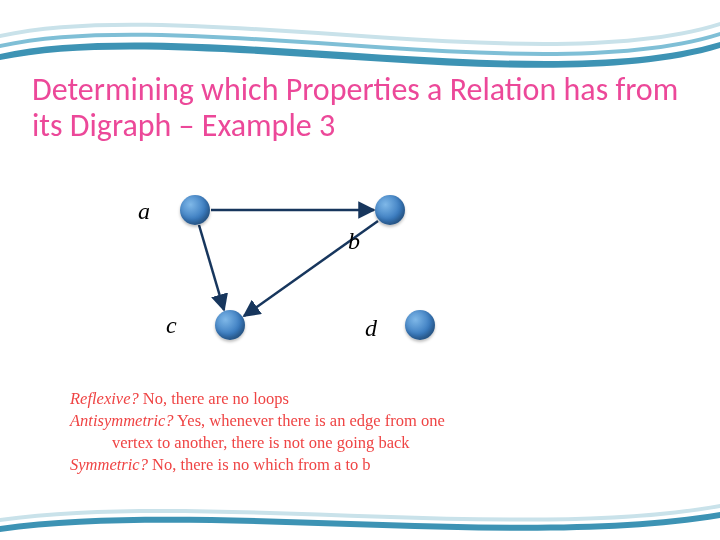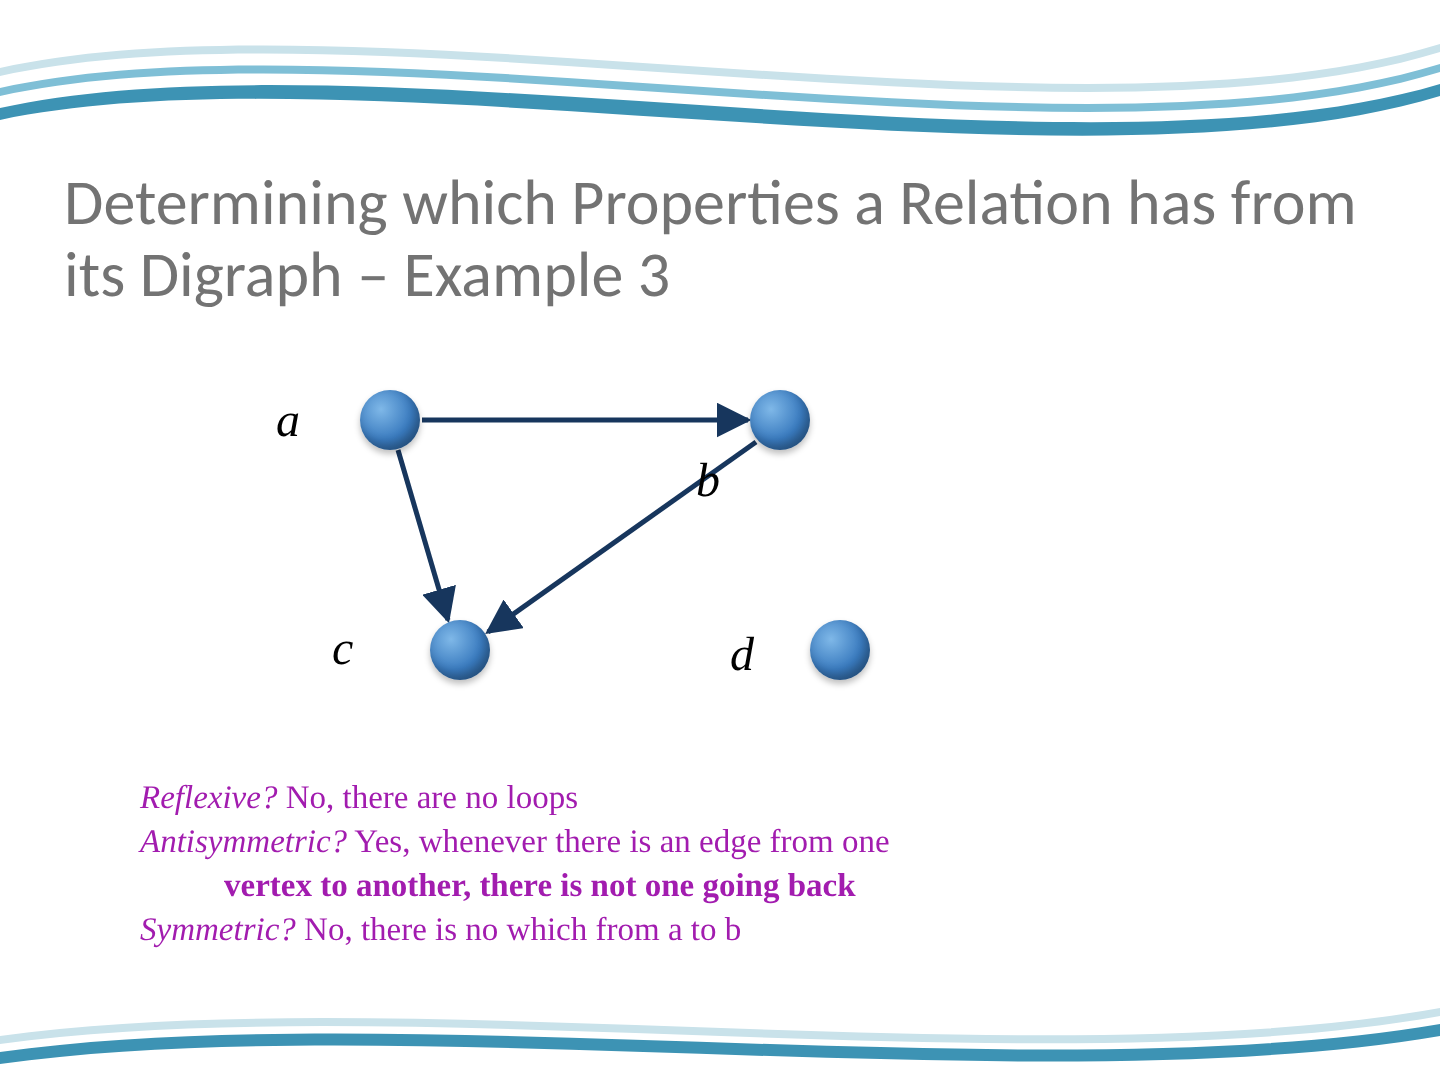--- a/index.html
+++ b/index.html
@@ -20,27 +20,27 @@
   }
   .curve-bottom {
     position: absolute;
     bottom: 0; left: 0;
     width: 720px;
     height: 60px;
     pointer-events: none;
   }
   .title {
     position: absolute;
-    top: 84px;
+    top: 72px;
     left: 32px;
     right: 32px;
     font-family: Calibri, 'Segoe UI', Arial, sans-serif;
     font-size: 32px;
     line-height: 1.12;
-    color: #737373;
+    color: #ec4899;
     font-weight: 400;
   }
   .graph {
     position: absolute;
     top: 180px;
     left: 100px;
     width: 400px;
     height: 190px;
   }
   .node {
@@ -65,24 +65,24 @@
     height: 190px;
     overflow: visible;
   }
   .answers {
     position: absolute;
     top: 388px;
     left: 70px;
     right: 60px;
     font-size: 16.5px;
     line-height: 1.28;
-    color: #a21caf;
+    color: #ef4444;
   }
   .answers .row { margin-bottom: 1px; }
-  .answers .indent { padding-left: 42px; font-weight: bold; }
+  .answers .indent { padding-left: 42px; }
   .q { font-style: italic; }
 </style>
 </head>
 <body>
 
 <svg class="curve-top" viewBox="0 0 720 80" preserveAspectRatio="none">
   <path d="M0,34 C180,-6 540,78 720,22 L720,26 C540,82 180,-2 0,38 Z" fill="#c9e2ea"></path>
   <path d="M0,44 C180,4 540,88 720,32 L720,36 C540,92 180,8 0,48 Z" fill="#7fbfd6"></path>
   <path d="M0,54 C180,14 540,96 720,42 L720,48 C540,103 180,22 0,60 Z" fill="#3d93b4"></path>
 </svg>

